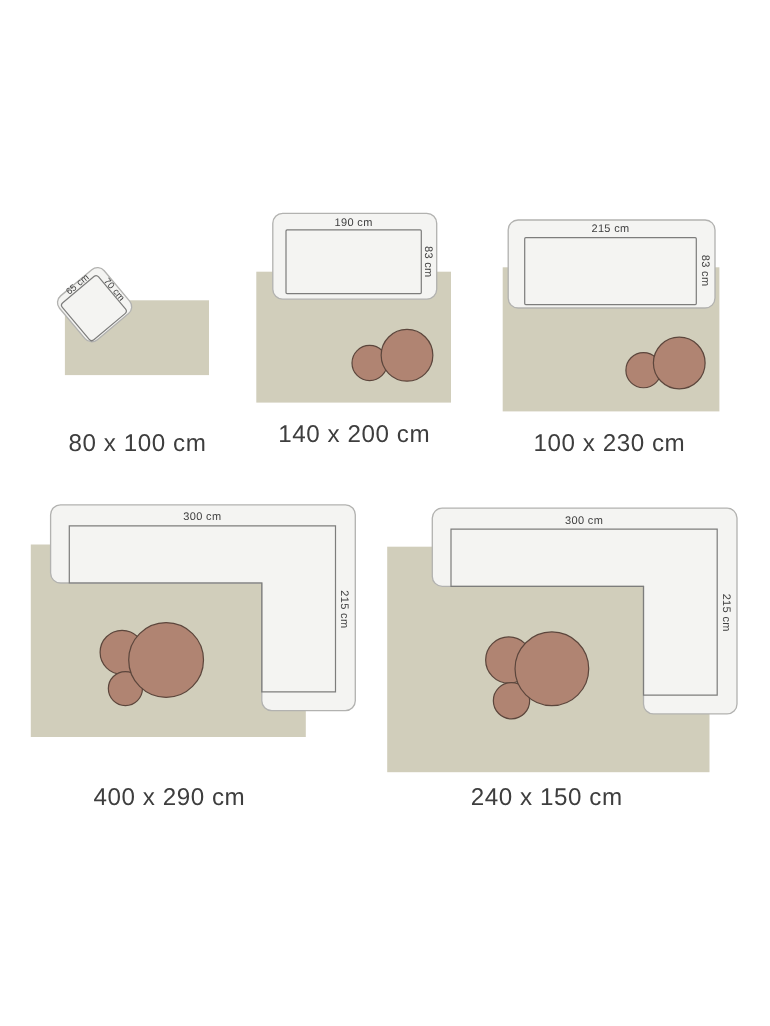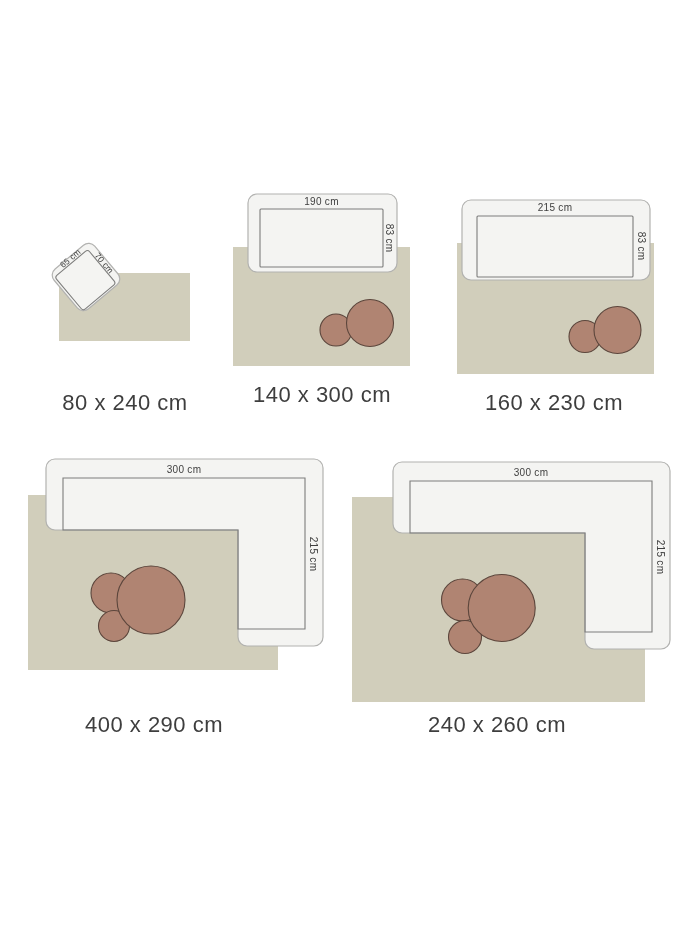--- a/index.html
+++ b/index.html
@@ -29,51 +29,51 @@
   <div class="diagram" style="left:25px;top:230px;width:200px;height:190px;">
     <svg style="left:15px;top:2px;" width="155" height="115" viewBox="0 0 155 115">
       <rect class="rug" x="19" y="41" width="131" height="68"></rect>
       <g transform="translate(46,45) rotate(-40)">
         <rect class="sofa" x="-26.5" y="-26" width="53" height="52" rx="8"></rect>
         <rect class="seat" x="-24" y="-20" width="43" height="44" rx="3"></rect>
         <text class="dim-sm" x="0" y="-21.5" text-anchor="middle">65 cm</text>
         <text class="dim-sm" transform="translate(20,1) rotate(90)" x="0" y="0" text-anchor="middle">70 cm</text>
       </g>
     </svg>
-    <div class="size-label" style="left:0;top:160px;width:200px;">80 x 240 cm</div>
+    <div class="size-label" style="left:0;top:160px;width:200px;">80 x 100 cm</div>
   </div>
 
   <div class="diagram" style="left:225px;top:187px;width:195px;height:225px;">
     <svg style="left:0;top:0;" width="190" height="185" viewBox="0 0 190 185">
       <rect class="rug" x="8" y="60" width="177" height="119"></rect>
       <g>
         <rect class="sofa" x="23" y="7" width="149" height="78" rx="9"></rect>
         <rect class="seat" x="35" y="22" width="123" height="58" rx="1"></rect>
         <text class="dim" x="96.5" y="18" text-anchor="middle">190 cm</text>
         <text class="dim" transform="translate(161,51) rotate(90)" x="0" y="0" text-anchor="middle">83 cm</text>
       </g>
       <circle class="ottoman" cx="111" cy="143" r="16"></circle>
       <circle class="ottoman" cx="145" cy="136" r="23.5"></circle>
     </svg>
-    <div class="size-label" style="left:12px;top:195px;width:170px;">140 x 300 cm</div>
+    <div class="size-label" style="left:12px;top:195px;width:170px;">140 x 200 cm</div>
   </div>
 
   <div class="diagram" style="left:448px;top:193px;width:220px;height:227px;">
     <svg style="left:2px;top:0;" width="215" height="185" viewBox="0 0 215 185">
       <rect class="rug" x="7" y="50" width="197" height="131"></rect>
       <g>
         <rect class="sofa" x="12" y="7" width="188" height="80" rx="9"></rect>
         <rect class="seat" x="27" y="23" width="156" height="61" rx="1"></rect>
         <text class="dim" x="105" y="18" text-anchor="middle">215 cm</text>
         <text class="dim" transform="translate(188,53) rotate(90)" x="0" y="0" text-anchor="middle">83 cm</text>
       </g>
       <circle class="ottoman" cx="135" cy="143.5" r="16"></circle>
       <circle class="ottoman" cx="167.5" cy="137" r="23.5"></circle>
     </svg>
-    <div class="size-label" style="left:21px;top:197px;width:170px;">160 x 230 cm</div>
+    <div class="size-label" style="left:21px;top:197px;width:170px;">100 x 230 cm</div>
   </div>
 
   <div class="diagram" style="left:20px;top:450px;width:310px;height:290px;">
     <svg style="left:0;top:0;" width="310" height="230" viewBox="0 0 310 230">
       <rect class="rug" x="8" y="45" width="250" height="175"></rect>
       <g transform="translate(26,9)">
         <path class="sofa" d="M 9 0 H 268 A 9 9 0 0 1 277 9 V 178 A 9 9 0 0 1 268 187 H 201 A 9 9 0 0 1 192 178 V 71 H 9 A 9 9 0 0 1 0 62 V 9 A 9 9 0 0 1 9 0 Z"></path>
         <path class="seat" d="M 17 71 V 19 H 259 V 170 H 192 V 71 Z"></path>
         <text class="dim" x="138" y="14" text-anchor="middle">300 cm</text>
         <text class="dim" transform="translate(264,95) rotate(90)" x="0" y="0" text-anchor="middle">215 cm</text>
@@ -91,16 +91,16 @@
       <g transform="translate(48,12)">
         <path class="sofa" d="M 9 0 H 268 A 9 9 0 0 1 277 9 V 178 A 9 9 0 0 1 268 187 H 201 A 9 9 0 0 1 192 178 V 71 H 9 A 9 9 0 0 1 0 62 V 9 A 9 9 0 0 1 9 0 Z"></path>
         <path class="seat" d="M 17 71 V 19 H 259 V 170 H 192 V 71 Z"></path>
         <text class="dim" x="138" y="14" text-anchor="middle">300 cm</text>
         <text class="dim" transform="translate(264,95) rotate(90)" x="0" y="0" text-anchor="middle">215 cm</text>
       </g>
       <circle class="ottoman" cx="117.5" cy="150" r="21"></circle>
       <circle class="ottoman" cx="120" cy="187" r="16.5"></circle>
       <circle class="ottoman" cx="156.7" cy="158" r="33.5"></circle>
     </svg>
-    <div class="size-label" style="left:67px;top:262px;width:170px;">240 x 260 cm</div>
+    <div class="size-label" style="left:67px;top:262px;width:170px;">240 x 150 cm</div>
   </div>
 
 </div>
 
 </body></html>

